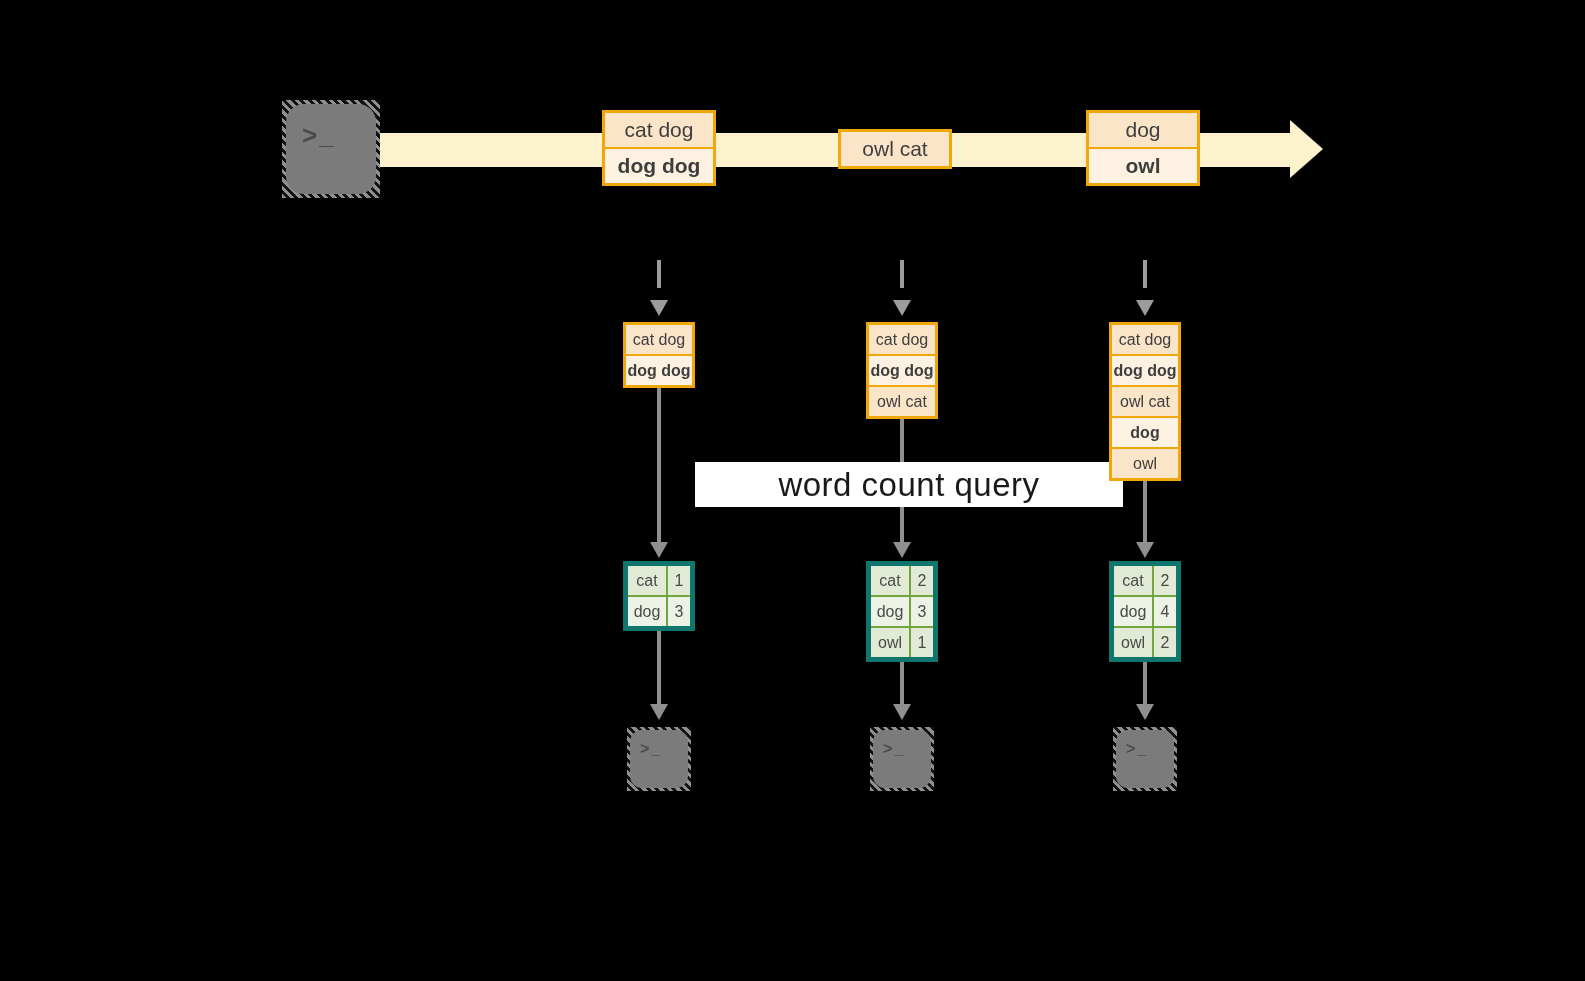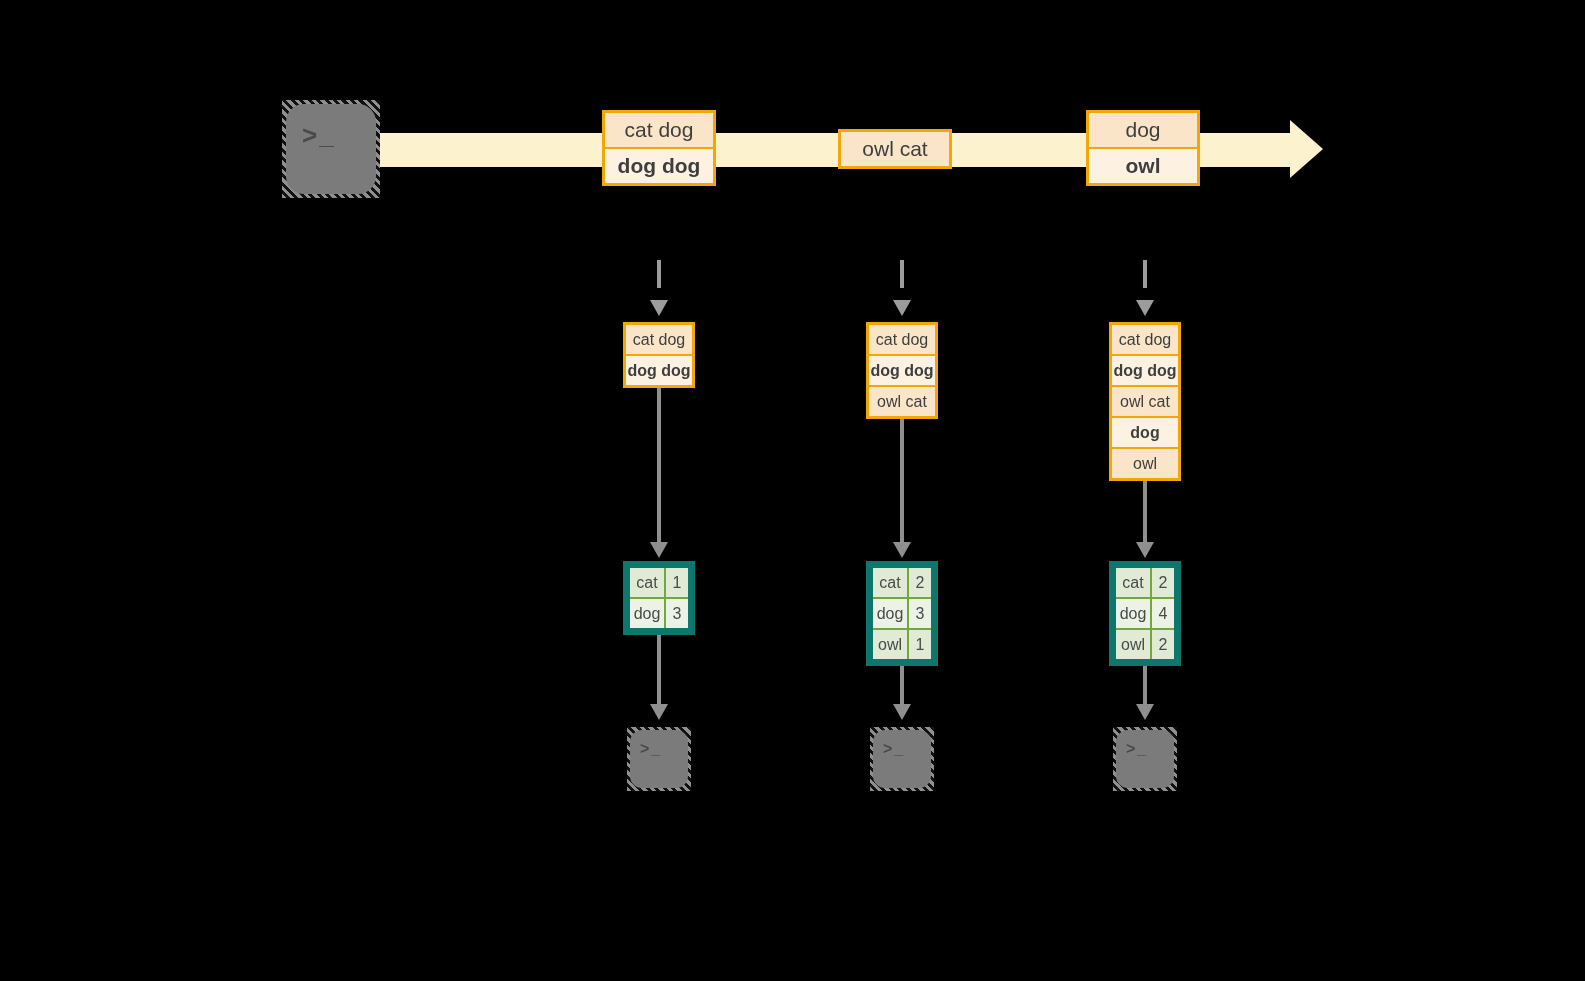--- a/index.html
+++ b/index.html
@@ -31,21 +31,21 @@
   
   .obox{border:3px solid #F0A70A;z-index:6;box-sizing:border-box;}
   .obox .orow{display:flex;align-items:center;justify-content:center;color:#3E3E3E;}
   .obox .orow + .orow{border-top:2px solid #F0A70A;}
   .fill-peach{background:#FAE5C9;}
   .fill-cream{background:#FDF2E2;font-weight:bold;}
   .stream-row{height:34px;font-size:21px;}
   .buf-row{height:29px;font-size:16px;}
 
   
-  .gtable{border:7px solid #0f766e;z-index:6;box-sizing:border-box;}
+  .gtable{border:5px solid #0f766e;z-index:6;box-sizing:border-box;}
   .grow{display:flex;height:29px;color:#4A4A4A;font-size:16px;}
   .grow + .grow{border-top:2px solid #72A63F;}
   .gword{flex:1;display:flex;align-items:center;justify-content:center;}
   .gnum{width:22px;border-left:2px solid #72A63F;display:flex;align-items:center;justify-content:center;}
   .fill-sage{background:#E0EAD5;}
   .fill-sagelight{background:#EDF2E7;}
 
   
   .vline{width:4px;background:#8F8F8F;z-index:1;}
   .vdash{width:4px;background:repeating-linear-gradient(to bottom,#9C9C9C 0 28px,transparent 28px 40px);z-index:1;}
@@ -121,20 +121,23 @@
 
   <div class="abs vline" style="left:657px;top:388px;height:156px;"></div>
   <div class="abs head-down" style="left:650px;top:542px;"></div>
 
   <div class="abs vline" style="left:900px;top:419px;height:125px;"></div>
   <div class="abs head-down" style="left:893px;top:542px;"></div>
 
   <div class="abs vline" style="left:1143px;top:481px;height:63px;"></div>
   <div class="abs head-down" style="left:1136px;top:542px;"></div>
 
+  <div class="abs banner" style="left:695px;top:462px;width:428px;height:45px;">
+    <span>word count query</span>
+  </div>
 
   <div class="abs gtable" style="left:623px;top:561px;width:72px;">
     <div class="grow fill-sage">
       <div class="gword">cat</div>
       <div class="gnum">1</div>
     </div>
     <div class="grow fill-sagelight">
       <div class="gword">dog</div>
       <div class="gnum">3</div>
     </div>

